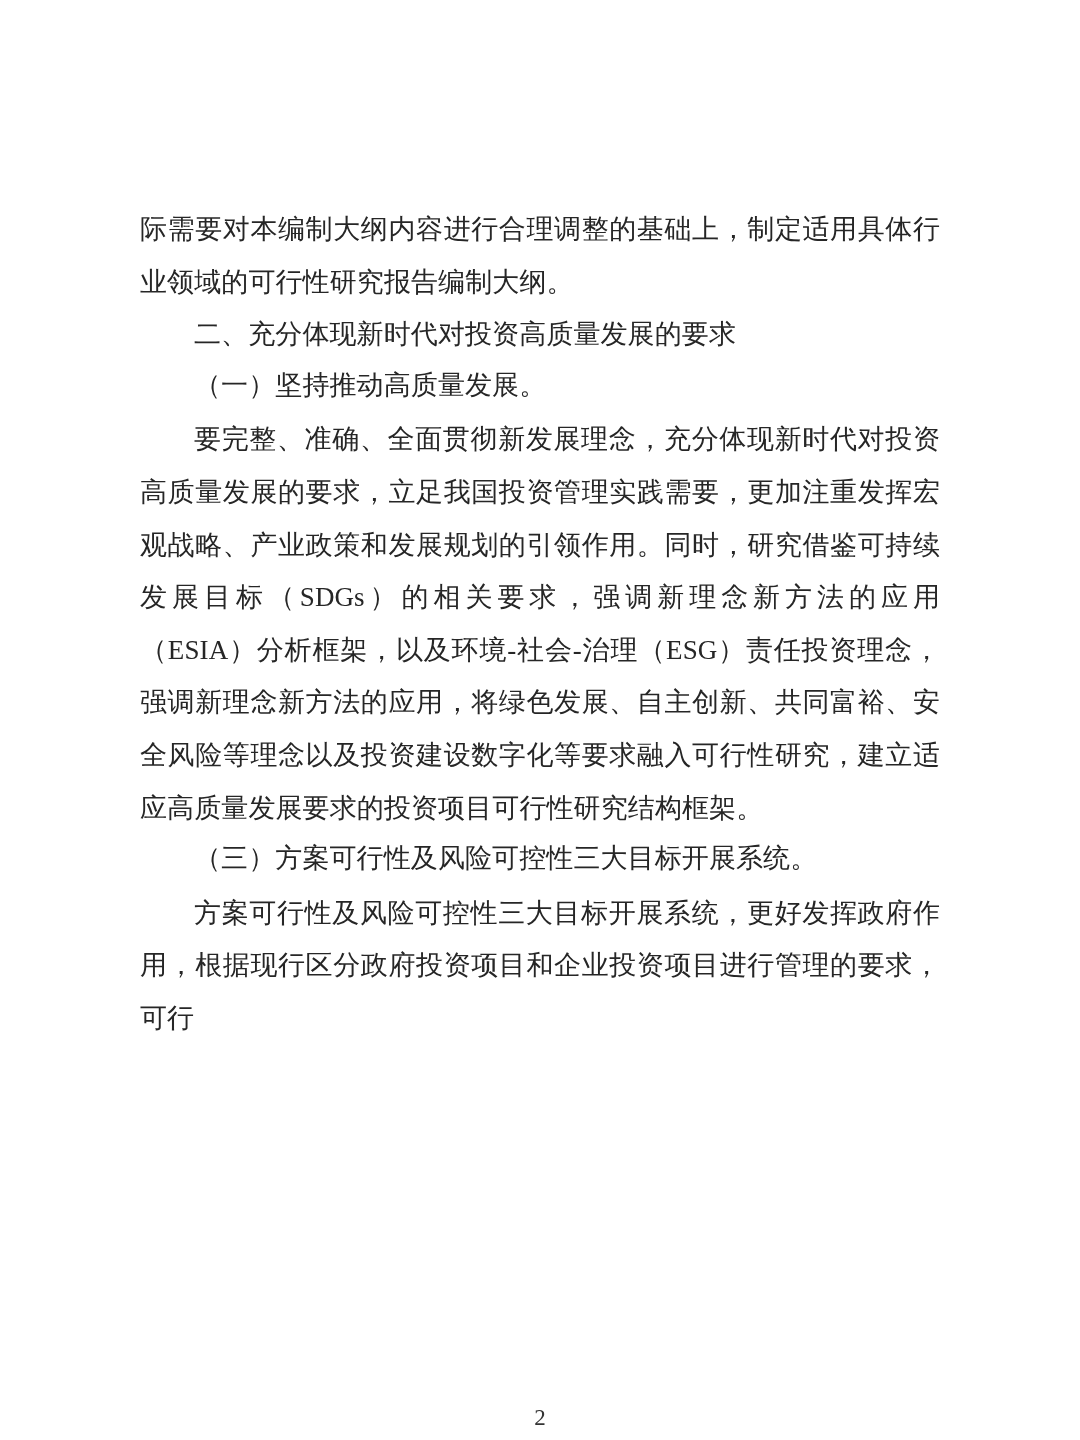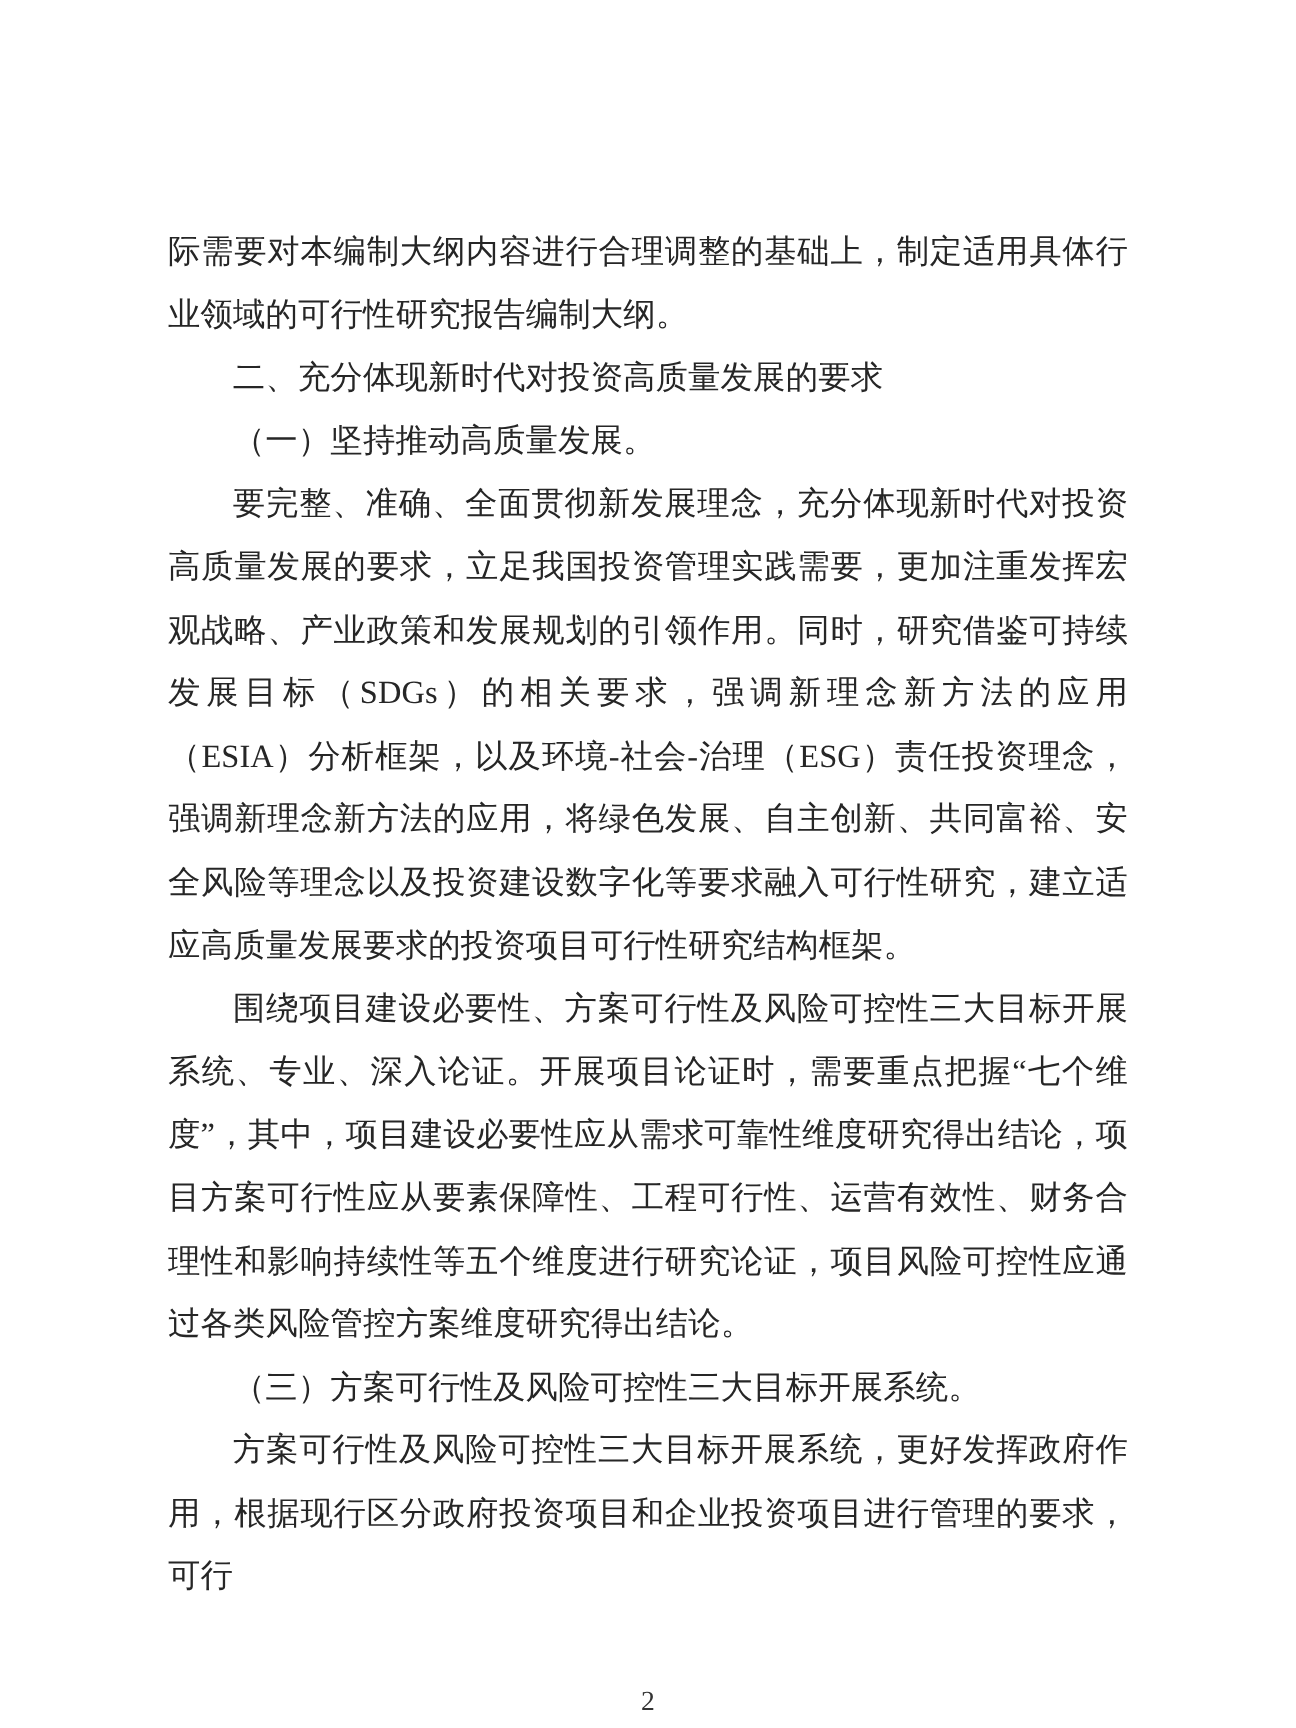--- a/index.html
+++ b/index.html
@@ -12,21 +12,21 @@
     width: 1080px;
     height: 1440px;
     background: #ffffff;
     overflow: hidden;
     color: #262626;
     font-family: "Liberation Serif", "DejaVu Serif", serif;
   }
   .content {
     position: absolute;
     left: 140px;
-    top: 183px;
+    top: 203px;
     width: 800px;
   }
   .content p,
   .content h2,
   .content h3 {
     margin: 0;
     padding: 0;
     font-size: 27px;
     line-height: 52.6px;
     text-align: justify;
@@ -38,21 +38,21 @@
   .indent {
     text-indent: 2em;
   }
   .heading-1 {
     font-family: "Liberation Sans", "DejaVu Sans", sans-serif;
     font-weight: 700;
     font-size: 28px;
     color: #1c1c1c;
   }
   .heading-2 {
-    font-family: Liberation Sans, sans-serif;
+    font-family: Liberation Mono, monospace;
     font-weight: 700;
     font-size: 28px;
     color: #1f1f1f;
   }
   .page-number {
     position: absolute;
     left: 0;
     top: 1403px;
     width: 100%;
     text-align: center;
@@ -70,21 +70,20 @@
 
     <p class="body-text">际需要对本编制大纲内容进行合理调整的基础上，制定适用具体行业领域的可行性研究报告编制大纲。</p>
 
     <h2 class="heading-1 indent">二、充分体现新时代对投资高质量发展的要求</h2>
 
     <h3 class="heading-2 indent">（一）坚持推动高质量发展。</h3>
 
     <p class="body-text indent">要完整、准确、全面贯彻新发展理念，充分体现新时代对投资高质量发展的要求，立足我国投资管理实践需要，更加注重发挥宏观战略、产业政策和发展规划的引领作用。同时，研究借鉴可持续发展目标（SDGs）的相关要求，强调新理念新方法的应用（ESIA）分析框架，以及环境-社会-治理（ESG）责任投资理念，强调新理念新方法的应用，将绿色发展、自主创新、共同富裕、安全风险等理念以及投资建设数字化等要求融入可行性研究，建立适应高质量发展要求的投资项目可行性研究结构框架。</p>
 
 
-    <p class="body-text indent">围绕项目建设必要性、方案可行性及风险可控性三大目标开展系统、专业、深入论证。开展项目论证时，需要重点把握“七个维度”，其中，项目建设必要性应从需求可靠性维度研究得出结论，项目方案可行性应从要素保障性、工程可行性、运营有效性、财务合理性和影响持续性等五个维度进行研究论证，项目风险可控性应通过各类风险管控方案维度研究得出结论。</p>
 
     <h3 class="heading-2 indent">（三）方案可行性及风险可控性三大目标开展系统。</h3>
 
     <p class="body-text indent">方案可行性及风险可控性三大目标开展系统，更好发挥政府作用，根据现行区分政府投资项目和企业投资项目进行管理的要求，可行</p>
 
   </div>
 
   <div class="page-number">2</div>
 </div>
 

